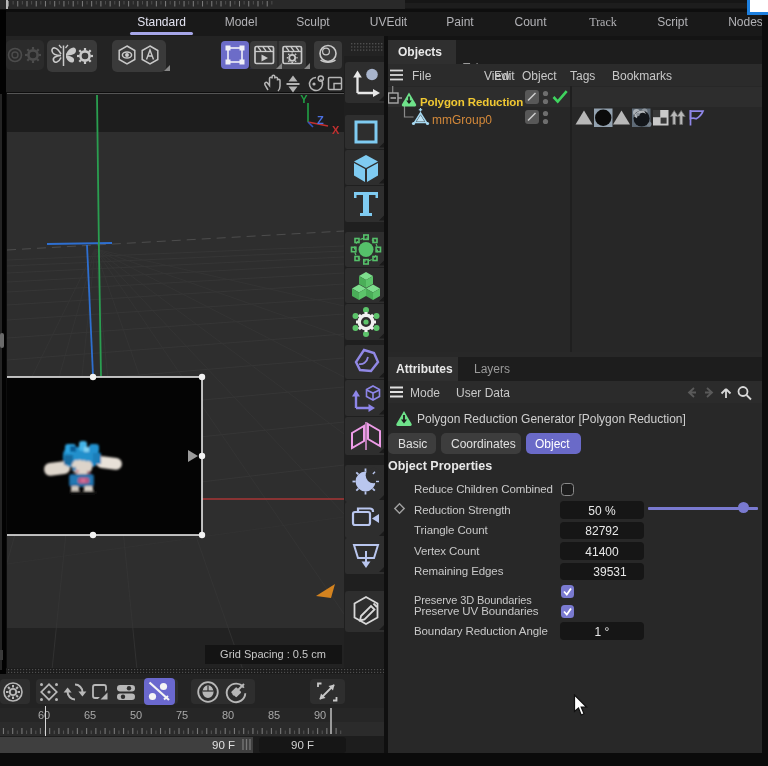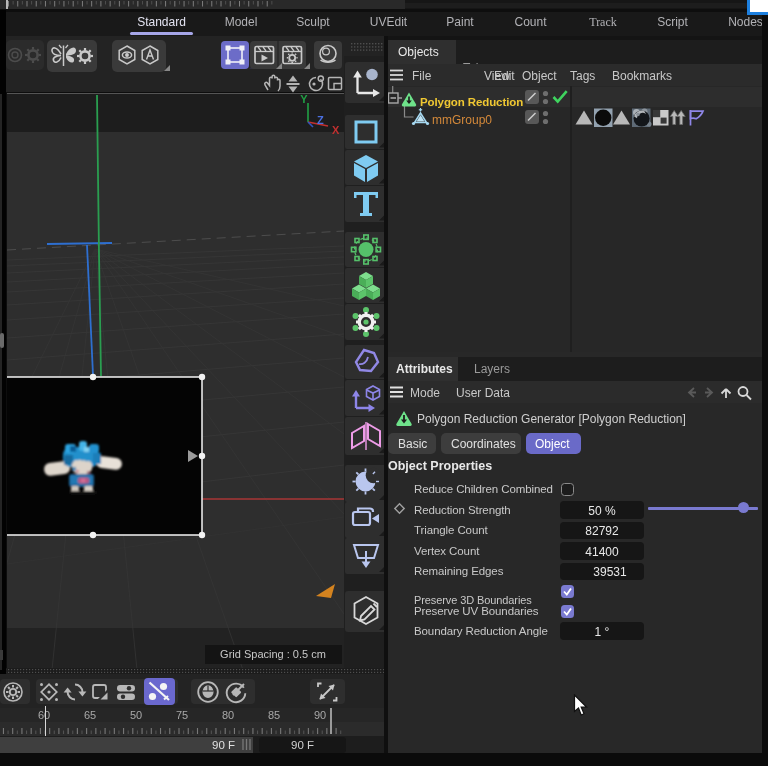--- a/index.html
+++ b/index.html
@@ -523,21 +523,21 @@
     <use href="#vcorner" x="35" y="574"></use>
   </g>
 </svg>
 
 <div class="abs" style="left:388px;top:36px;width:374px;height:320px;background:#282828;"></div>
 <div class="abs" style="left:388px;top:36px;width:374px;height:4px;background:#141414;"></div>
 <div id="objpanel">
 
   <div class="abs" style="left:388px;top:40px;width:374px;height:24px;background:#1d1d1d;"></div>
   <div class="abs" style="left:388px;top:40px;width:68px;height:24px;background:#2f2f2f;"></div>
-  <div class="txt" style="left:398px;top:45px;font-size:12px;font-weight:normal;color:#e8e8e8;">Objects</div>
+  <div class="txt" style="left:398px;top:45px;font-size:12px;font-weight:bold;color:#e8e8e8;">Objects</div>
   <div class="txt" style="left:463px;top:45px;font-size:12px;color:#9a9a9a;margin-top:16px;">Takes</div>
 
   <div class="abs" style="left:388px;top:64px;width:374px;height:22px;background:#2b2b2b;"></div>
   <svg class="abs" style="left:389px;top:68px;" width="16" height="14">
         <g stroke="#d8d8d8" stroke-width="1.8">
           <line x1="1" y1="2.5" x2="14" y2="2.5"></line>
           <line x1="1" y1="7" x2="14" y2="7"></line>
           <line x1="1" y1="11.5" x2="14" y2="11.5"></line>
         </g>
       </svg>

